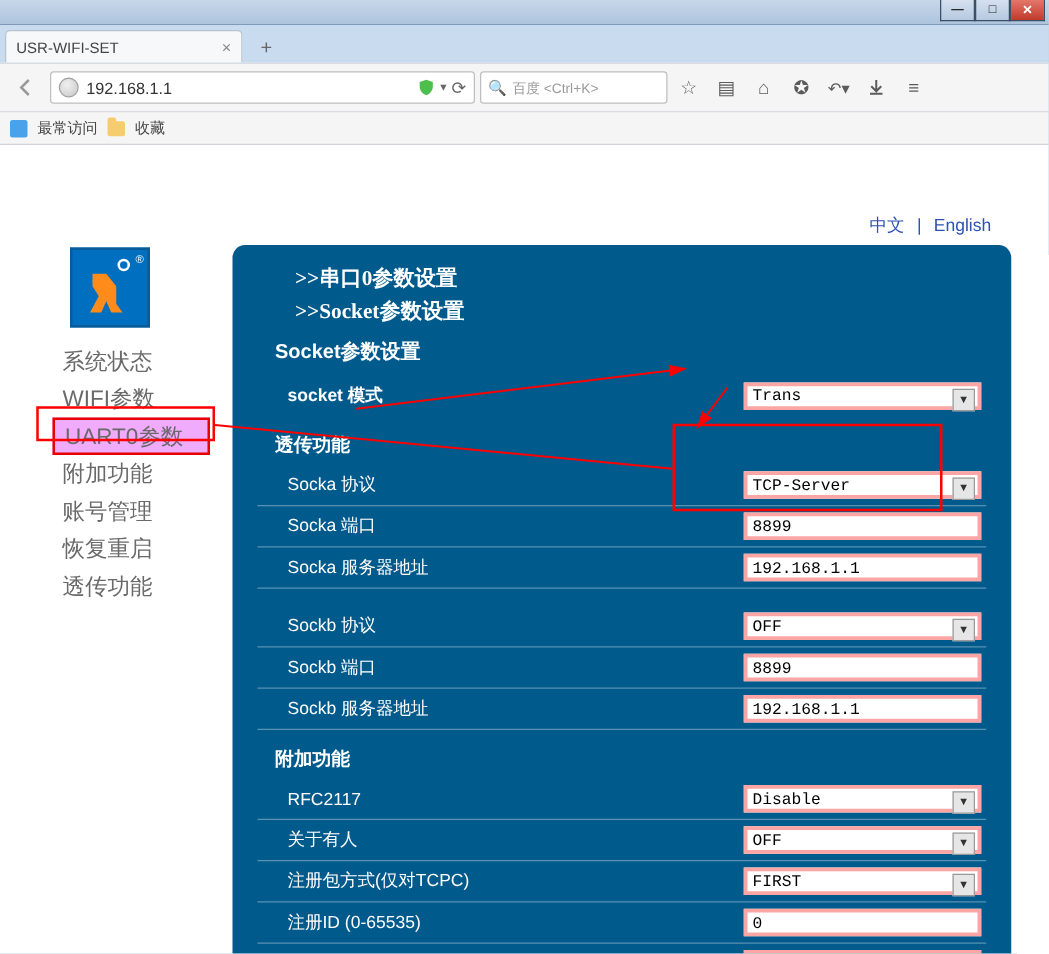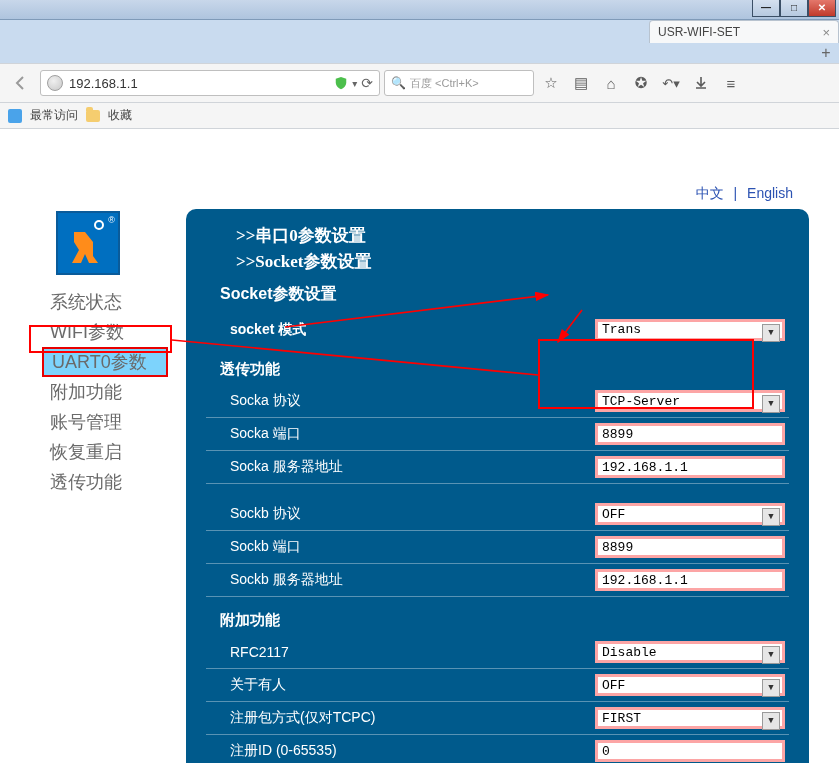--- a/index.html
+++ b/index.html
@@ -32,27 +32,26 @@
     font-size: 10px; font-weight:bold;
   }
   .win-min, .win-max { background: linear-gradient(#d7e2f0,#b6c9e0); color:#222; }
   .win-close { background: linear-gradient(#e67b6f,#c03a2b); color:#fff; }
   .win-min::after { content:"—"; }
   .win-max::after { content:"□"; }
   .win-close::after { content:"✕"; }
 
   
   .tabstrip {
-    height: 43px;
+    height: 30px;
     background: #c9dbef;
     display:flex;
     align-items:flex-end;
     padding-left: 4px;
     position:relative;
-    flex-direction:column;
   }
   .tab {
     height: 26px;
     min-width: 190px;
     background:#f7f8f9;
     border:1px solid #b8c3cf;
     border-bottom:none;
     border-radius:4px 4px 0 0;
     display:flex; align-items:center;
     padding:0 8px;
@@ -173,21 +172,21 @@
   .nav-item {
     font-size:18px;
     color:#6a6a6a;
     height:30px;
     display:flex;align-items:center;
     padding:0 8px;
     cursor:pointer;
   }
   .nav-item.active {
     border:2px solid #e80000;
-    background:#7dd3fc;
+    background:#f0abfc;
   }
 
   
   .panel {
     position:absolute;
     left:186px; top:80px;
     right:30px;
     bottom:0;
     background:#005a8c;
     border-radius:10px 10px 0 0;

